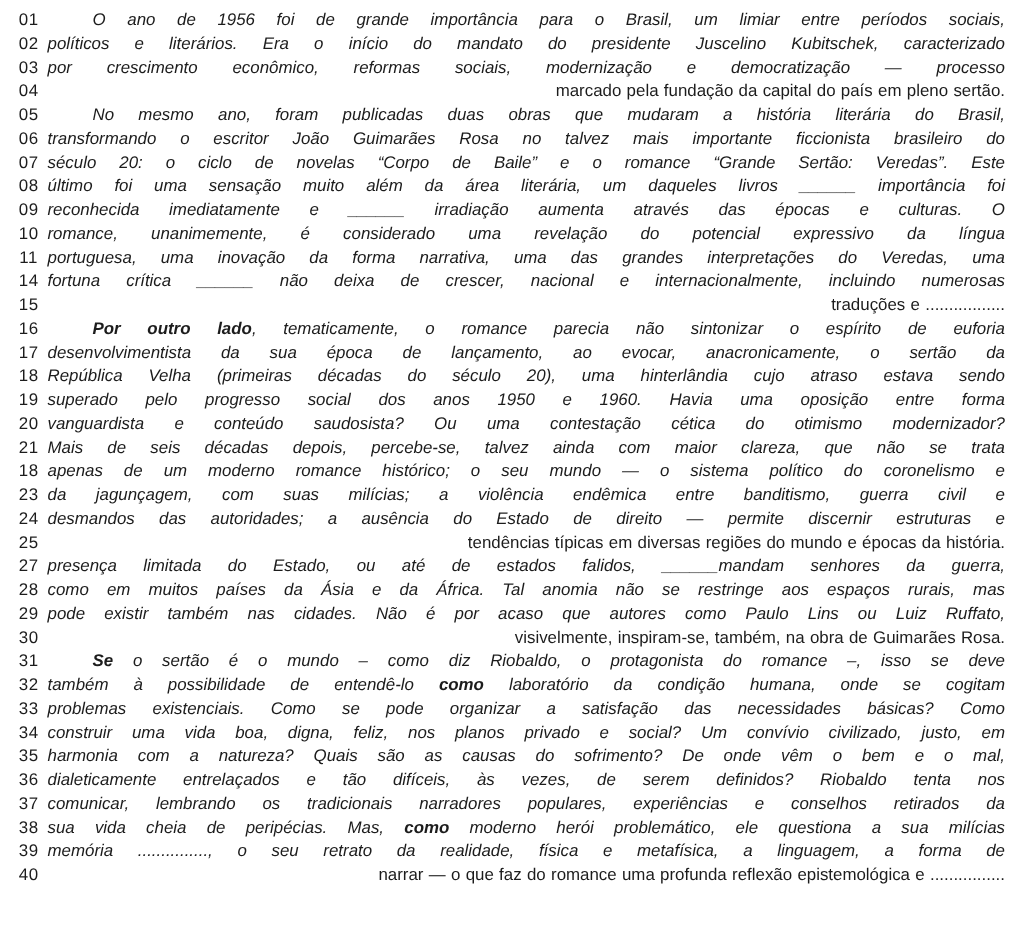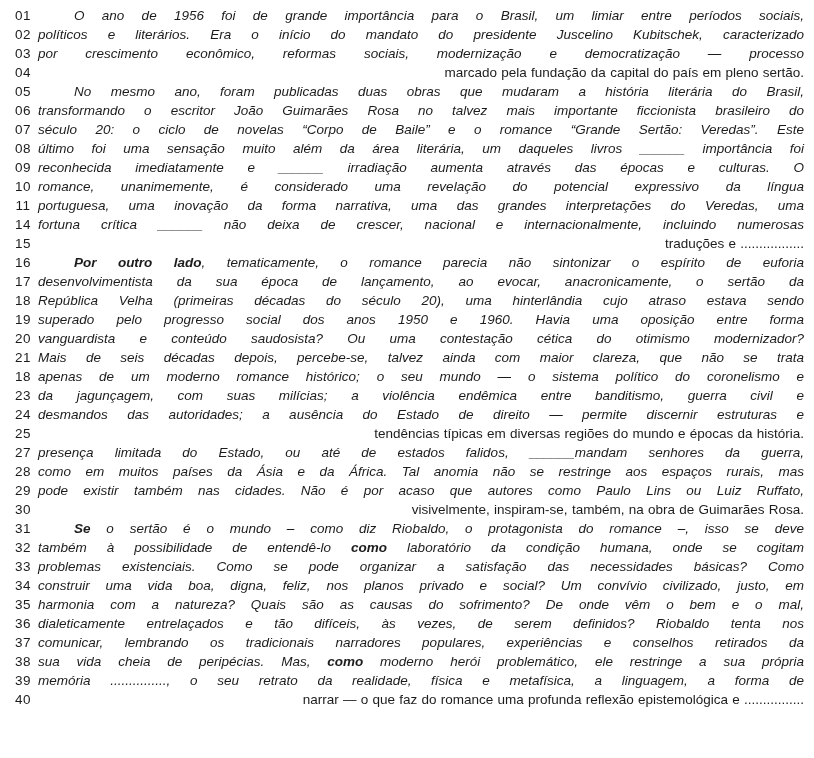--- a/index.html
+++ b/index.html
@@ -182,21 +182,21 @@
       <div class="line just">
         <span class="num">36</span>
         <span class="txt"><span>dialeticamente entrelaçados e tão difíceis, às vezes, de serem definidos? Riobaldo tenta nos</span></span>
       </div>
       <div class="line just">
         <span class="num">37</span>
         <span class="txt"><span>comunicar, lembrando os tradicionais narradores populares, experiências e conselhos retirados da</span></span>
       </div>
       <div class="line just">
         <span class="num">38</span>
-        <span class="txt"><span>sua vida cheia de peripécias. Mas, </span><b>como</b><span> moderno herói problemático, ele restringe a sua própria</span></span>
+        <span class="txt"><span>sua vida cheia de peripécias. Mas, </span><b>como</b><span> moderno herói problemático, ele questiona a sua milícias</span></span>
       </div>
       <div class="line just">
         <span class="num">39</span>
         <span class="txt"><span>memória ..............., o seu retrato da realidade, física e metafísica, a linguagem, a forma de</span></span>
       </div>
       <div class="line">
         <span class="num">40</span>
         <span class="txt"><span>narrar — o que faz do romance uma profunda reflexão epistemológica e ................</span></span>
       </div>
     </div>

